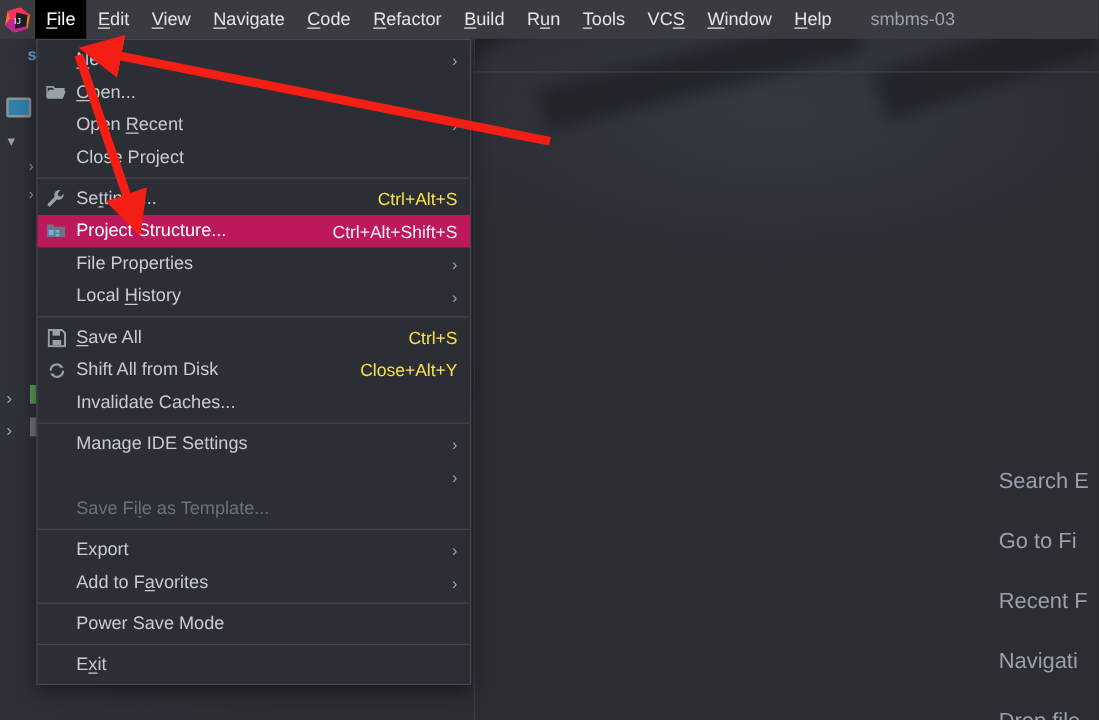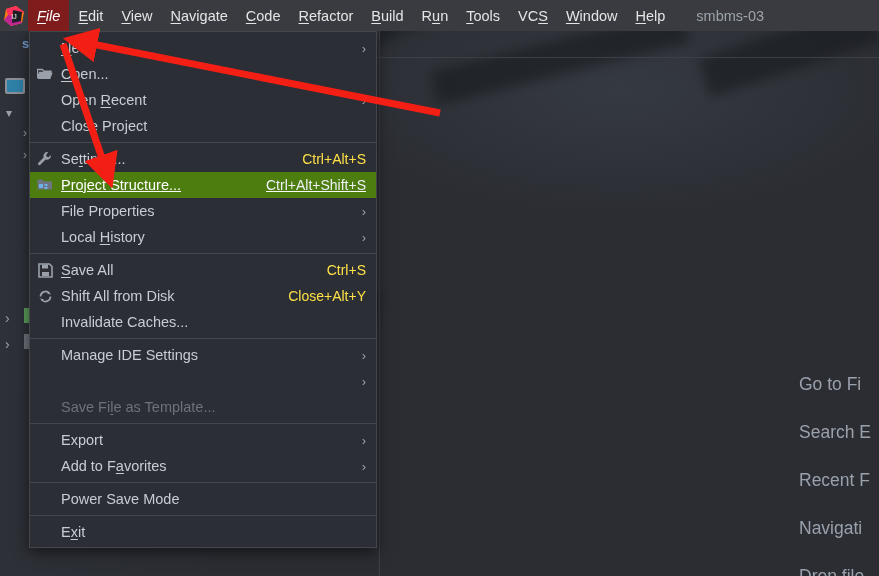--- a/index.html
+++ b/index.html
@@ -60,23 +60,22 @@
   .menubar-item {
     height: 31px;
     padding: 0 9px;
     display: flex; align-items: center;
     color: #e5e5e5;
     font-size: 14.5px;
     white-space: nowrap;
     cursor: default;
   }
   .menubar-item.active {
-    background: #7f1d1d;
+    background: #000000;
     color: #ffffff;
-    font-style: italic;
   }
   .menubar-item u { text-decoration: underline; text-underline-offset: 2px; }
   .proj-name {
     margin-left: 22px;
     color: #9da3ad;
     font-size: 14.5px;
     white-space: nowrap;
   }
 
   
@@ -141,23 +140,22 @@
     display: flex;
     align-items: center;
     padding-left: 31px;
     padding-right: 10px;
     color: #c9ccd3;
     font-size: 14.5px;
     white-space: nowrap;
     cursor: default;
   }
   .mi.selected {
-    background: #4d7c0f;
+    background: #be185d;
     color: #ffffff;
-    text-decoration: underline;
   }
   .mi.disabled { color: #6d717a; }
   .mi .label { flex: 0 0 auto; }
   .mi .spacer { flex: 1 1 auto; }
   .mi .accel {
     color: #fde047;
     font-size: 14px;
     padding-left: 14px;
   }
   .mi.selected .accel { color: #eef1f6; }
@@ -227,22 +225,22 @@
 
   <div class="chevron-row" style="left:6px; top:106px;">▾</div>
   <div class="chevron-row" style="left:23px; top:126px;">›</div>
   <div class="chevron-row" style="left:23px; top:148px;">›</div>
   <div class="chevron-row" style="left:5px; top:310px; font-size:14px;">›</div>
   <div class="chevron-row" style="left:5px; top:336px; font-size:14px;">›</div>
   <div class="tree-bar" style="left:24px; top:308px; background:#5a9e5a;"></div>
   <div class="tree-bar" style="left:24px; top:334px; background:#70747c;"></div>
 
   <div class="hints">
+    <div class="hint">Search E</div>
     <div class="hint">Go to Fi</div>
-    <div class="hint">Search E</div>
     <div class="hint">Recent F</div>
     <div class="hint">Navigati</div>
     <div class="hint">Drop file</div>
   </div>
 
   <div class="menubar">
     <div class="ij-logo">
       <svg width="20" height="20" viewBox="0 0 20 20">
         <polygon points="2,3 12,0 20,6 18,17 7,20 0,14" fill="#f97a12"></polygon>
         <polygon points="2,3 12,0 20,6 14,10 4,9" fill="#fe315d"></polygon>

